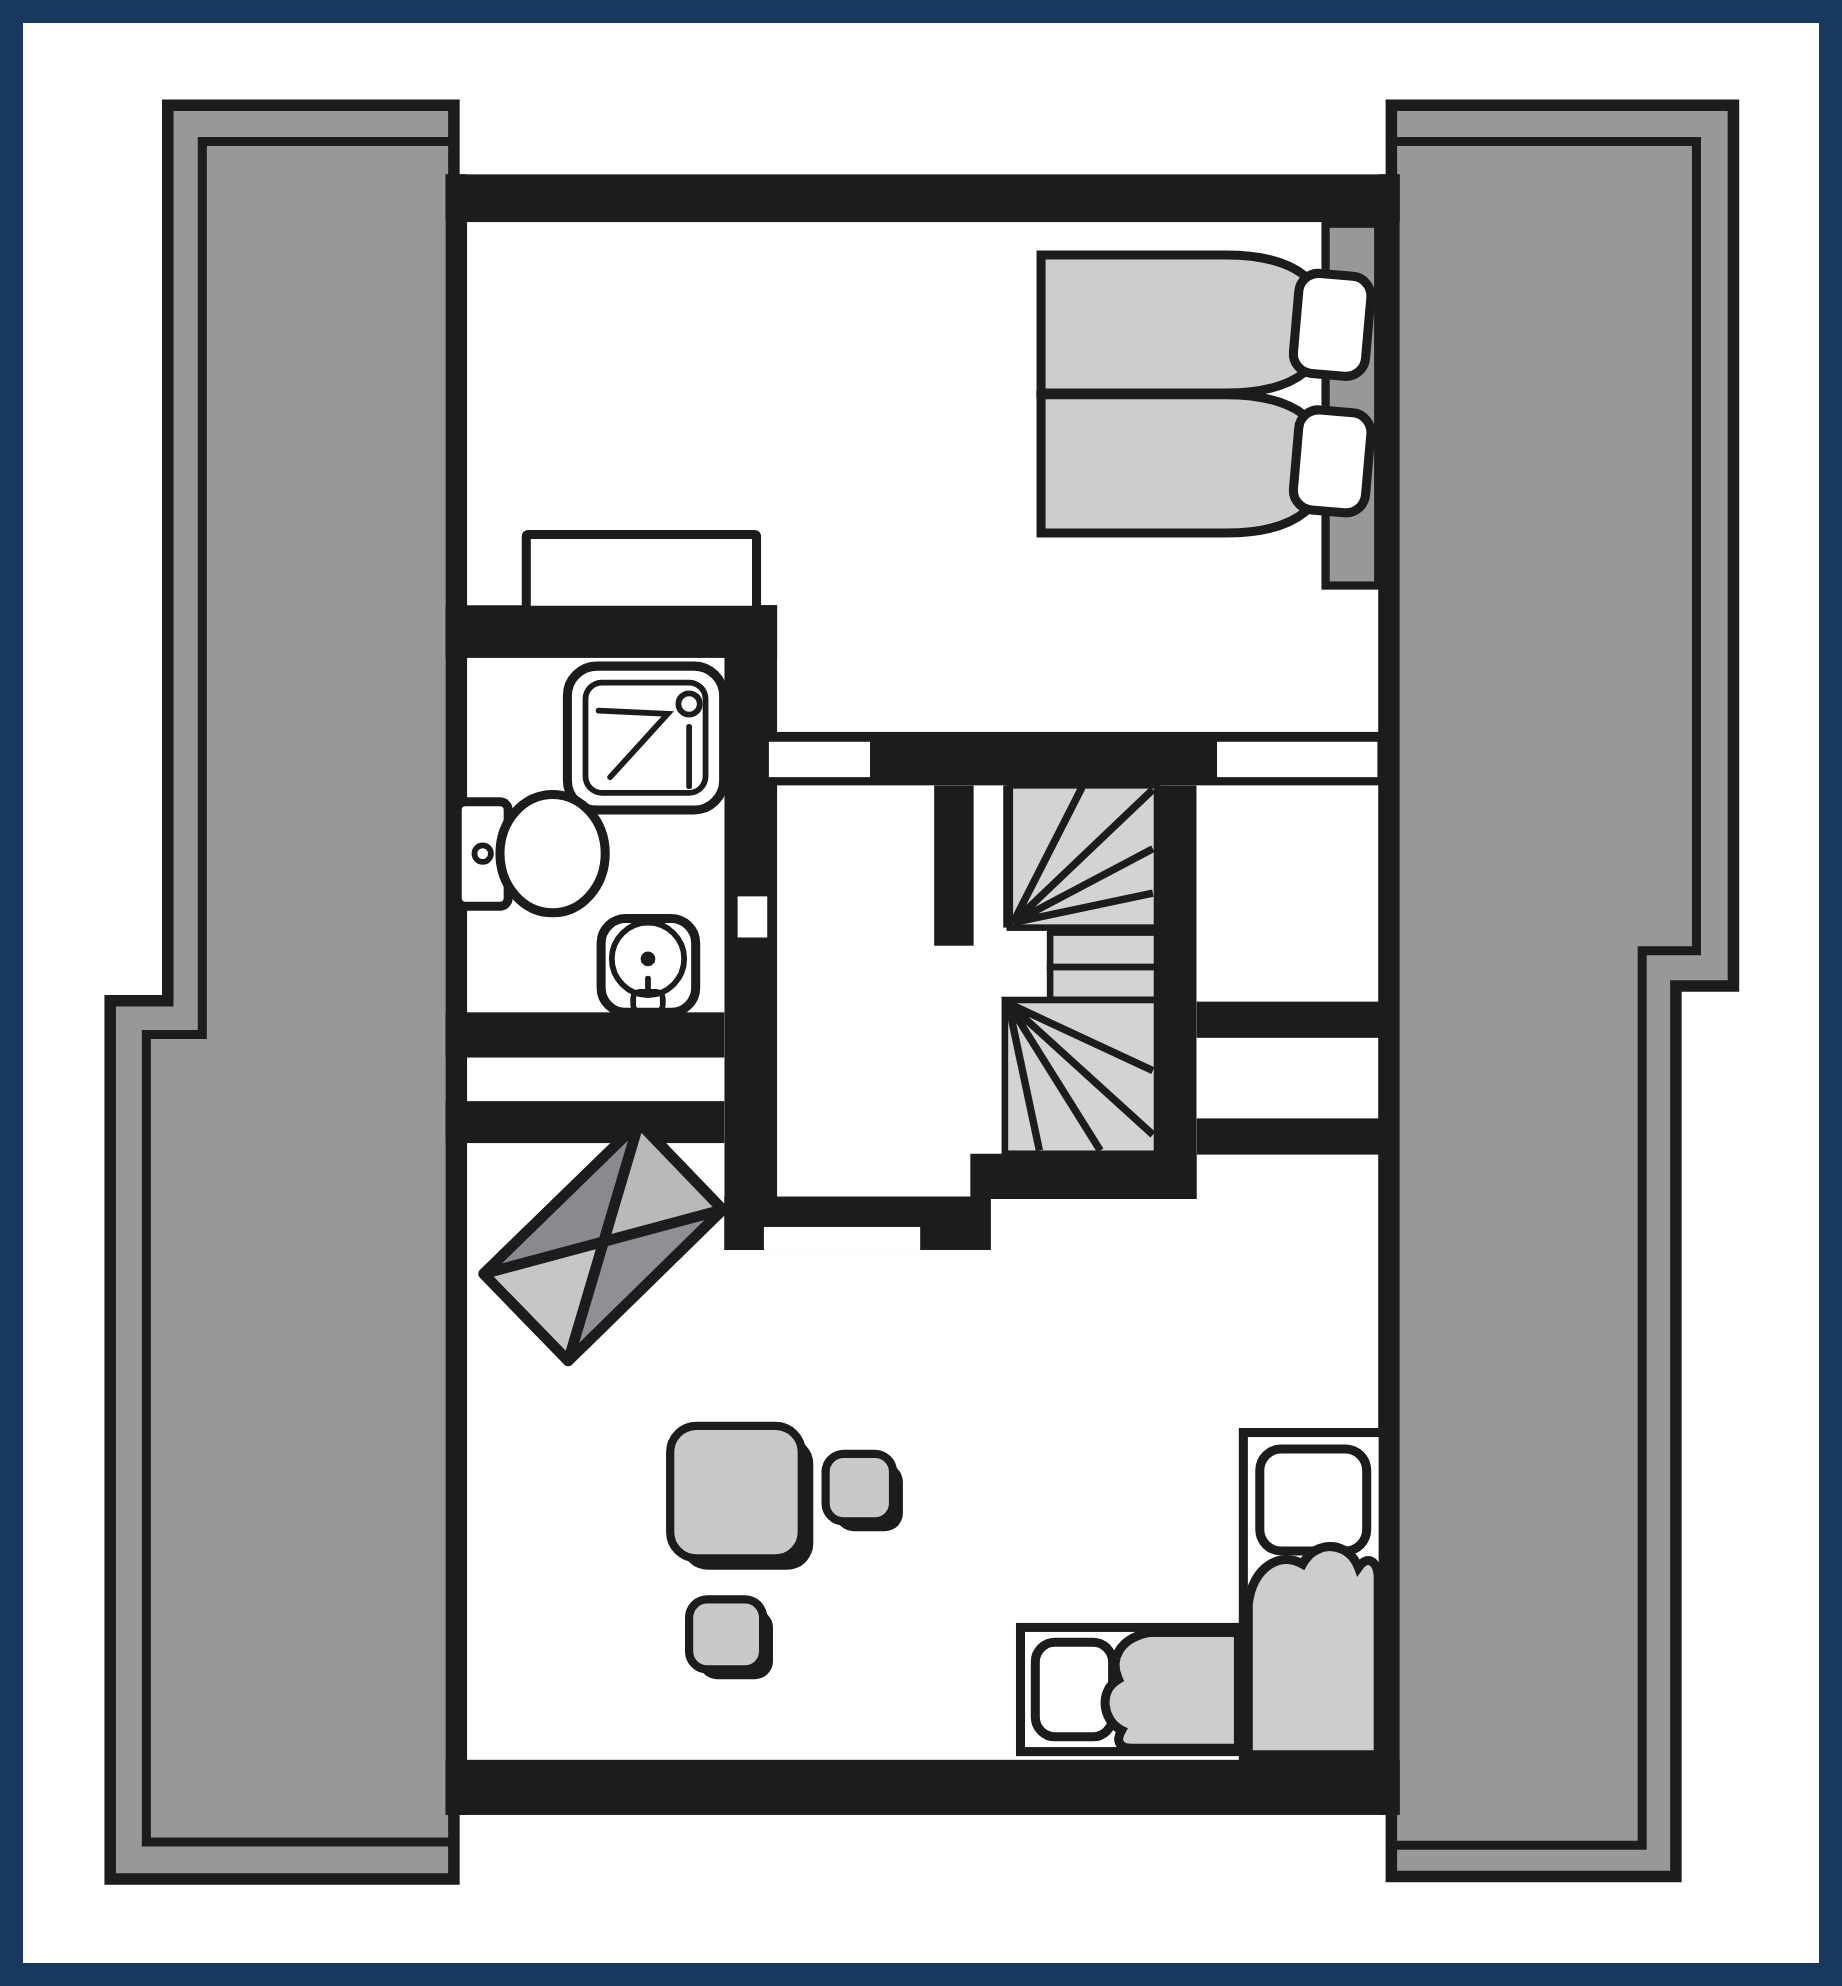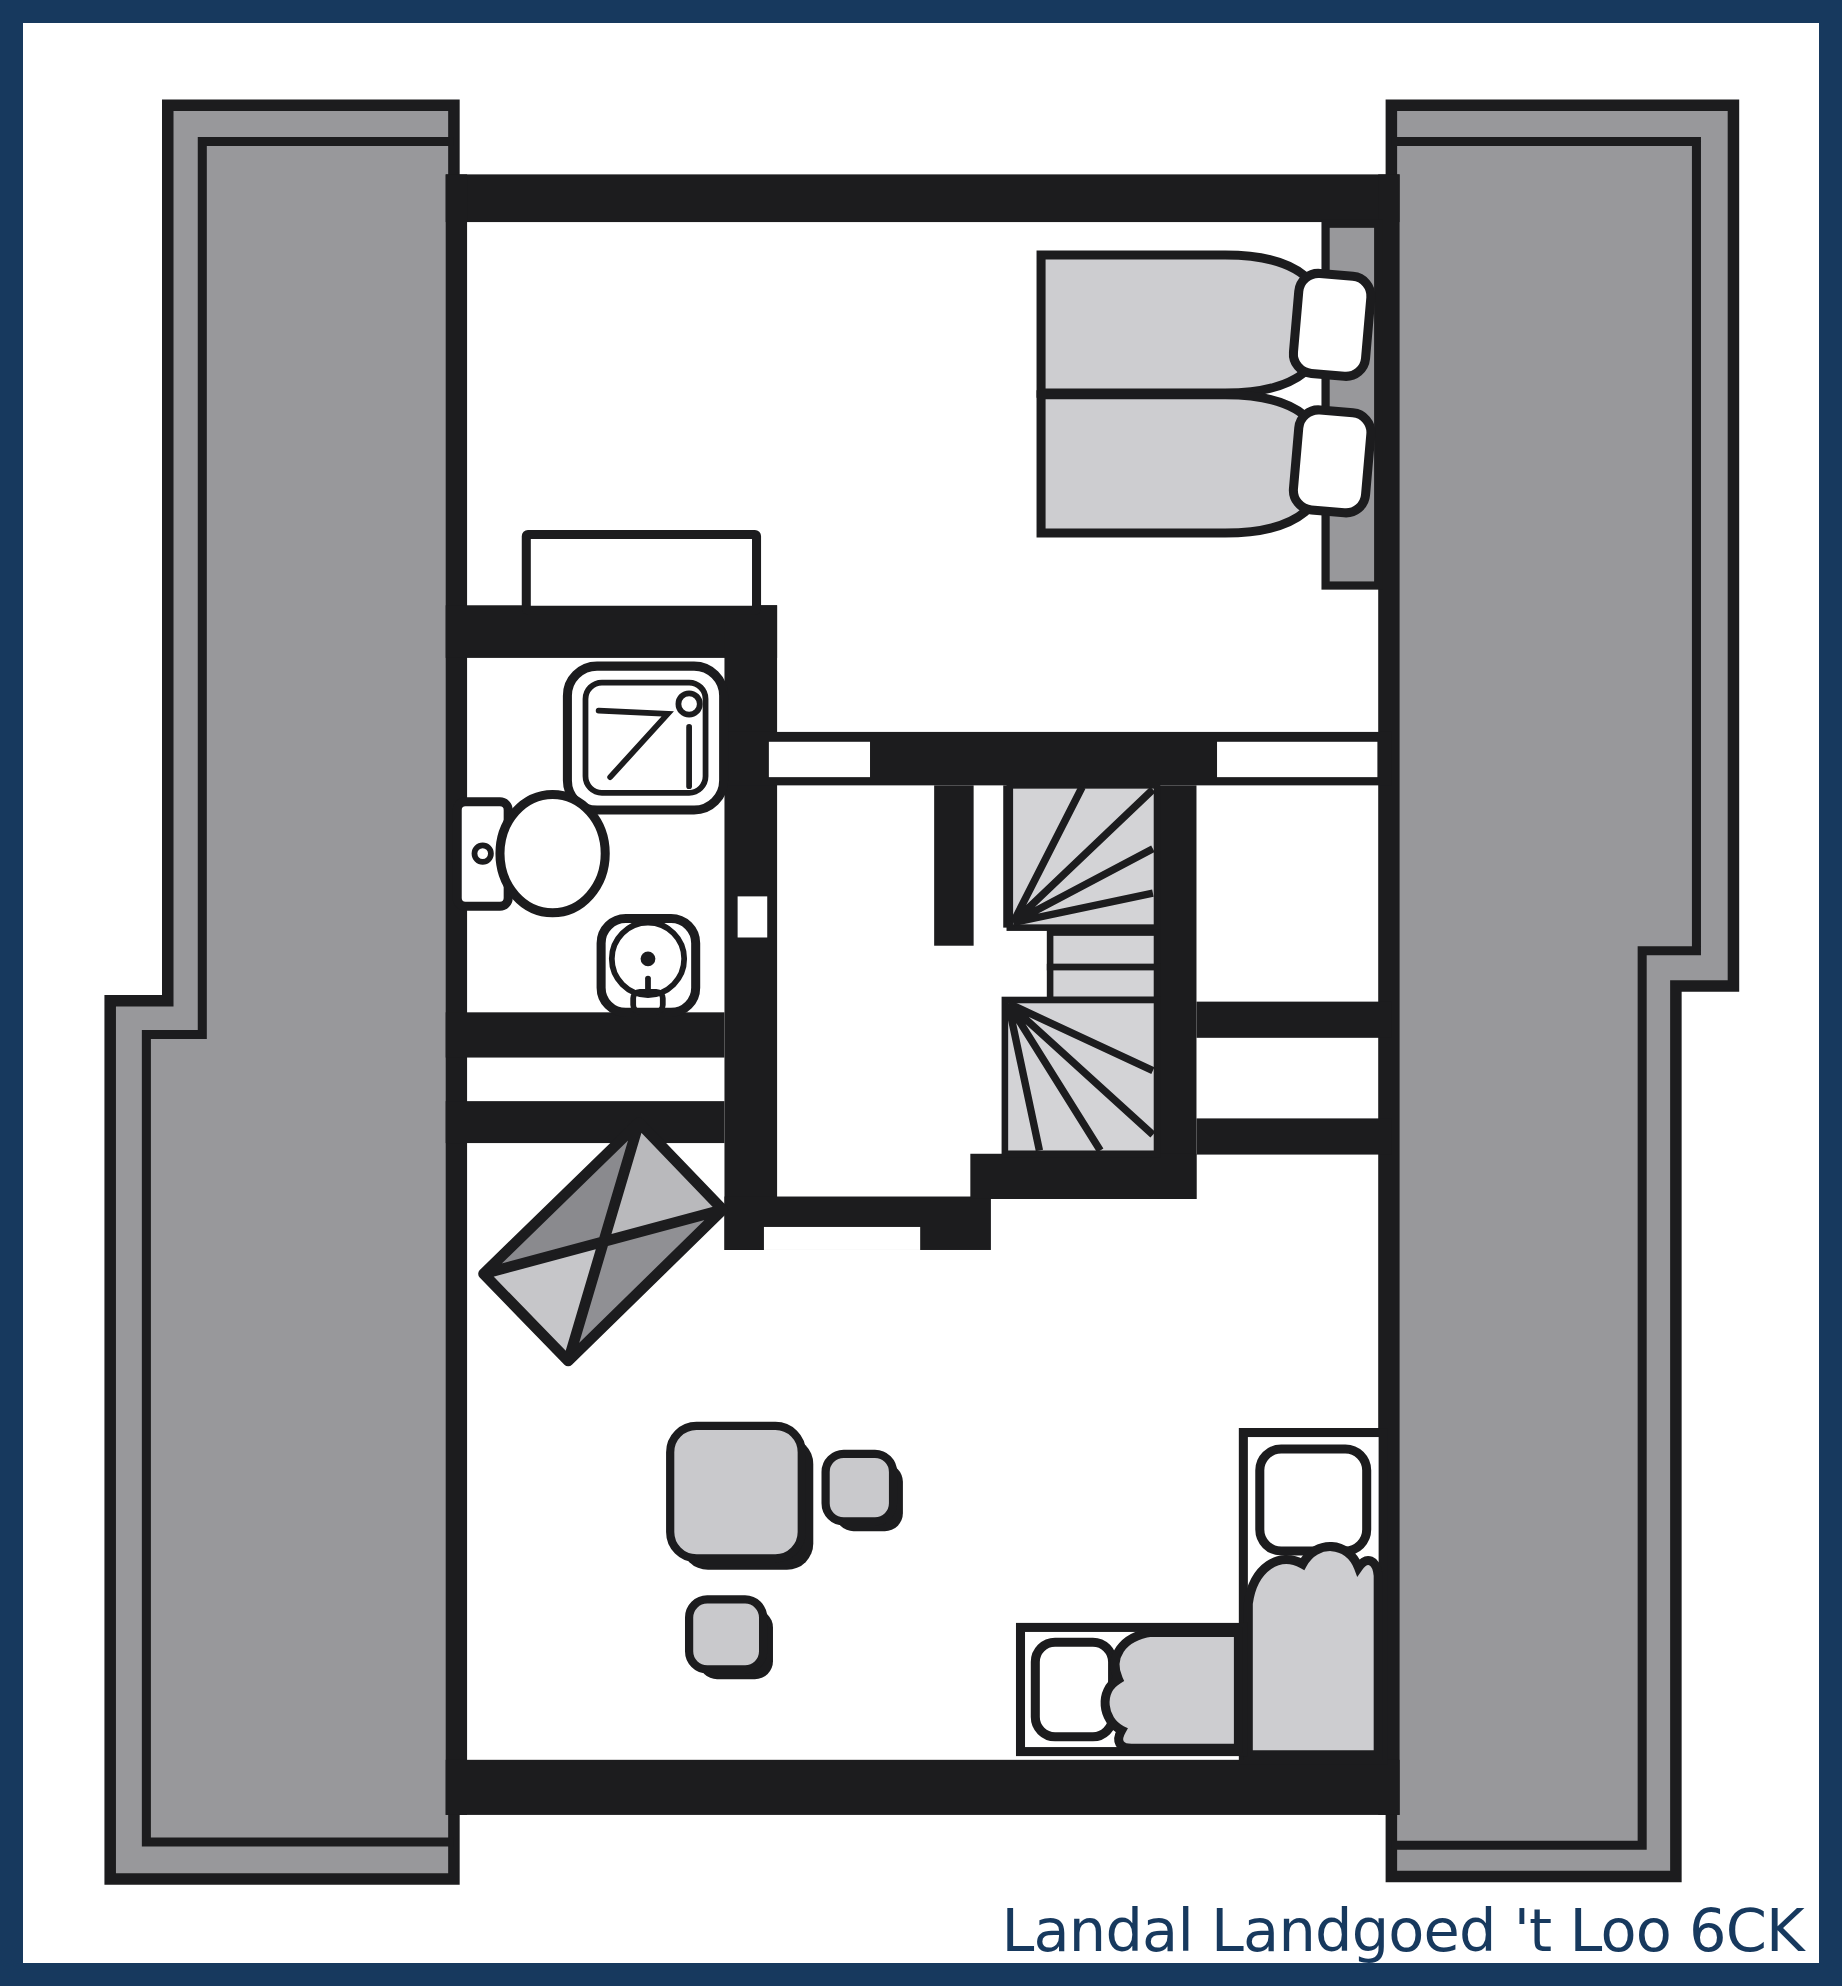--- a/index.html
+++ b/index.html
@@ -134,15 +134,14 @@
     </g>
     <g>
       <rect class="fixture" x="1241" y="1979" width="271" height="151"></rect>
       <rect class="fixture" x="1259" y="1997" width="94" height="115" rx="24" stroke-width="10"></rect>
       <path class="soft" stroke-width="10" d="M1400,1985 C1364,1990 1348,2016 1360,2042 C1336,2056 1340,2092 1364,2104 C1356,2118 1362,2126 1376,2126 L1506,2126 L1506,1985 Z"></path>
     </g>
   </svg>
 
   <div class="frame"></div>
 
-  <div class="caption">Landal Landgoed 't Loo 6CK</div>
 </div>
 
 
 </body></html>

